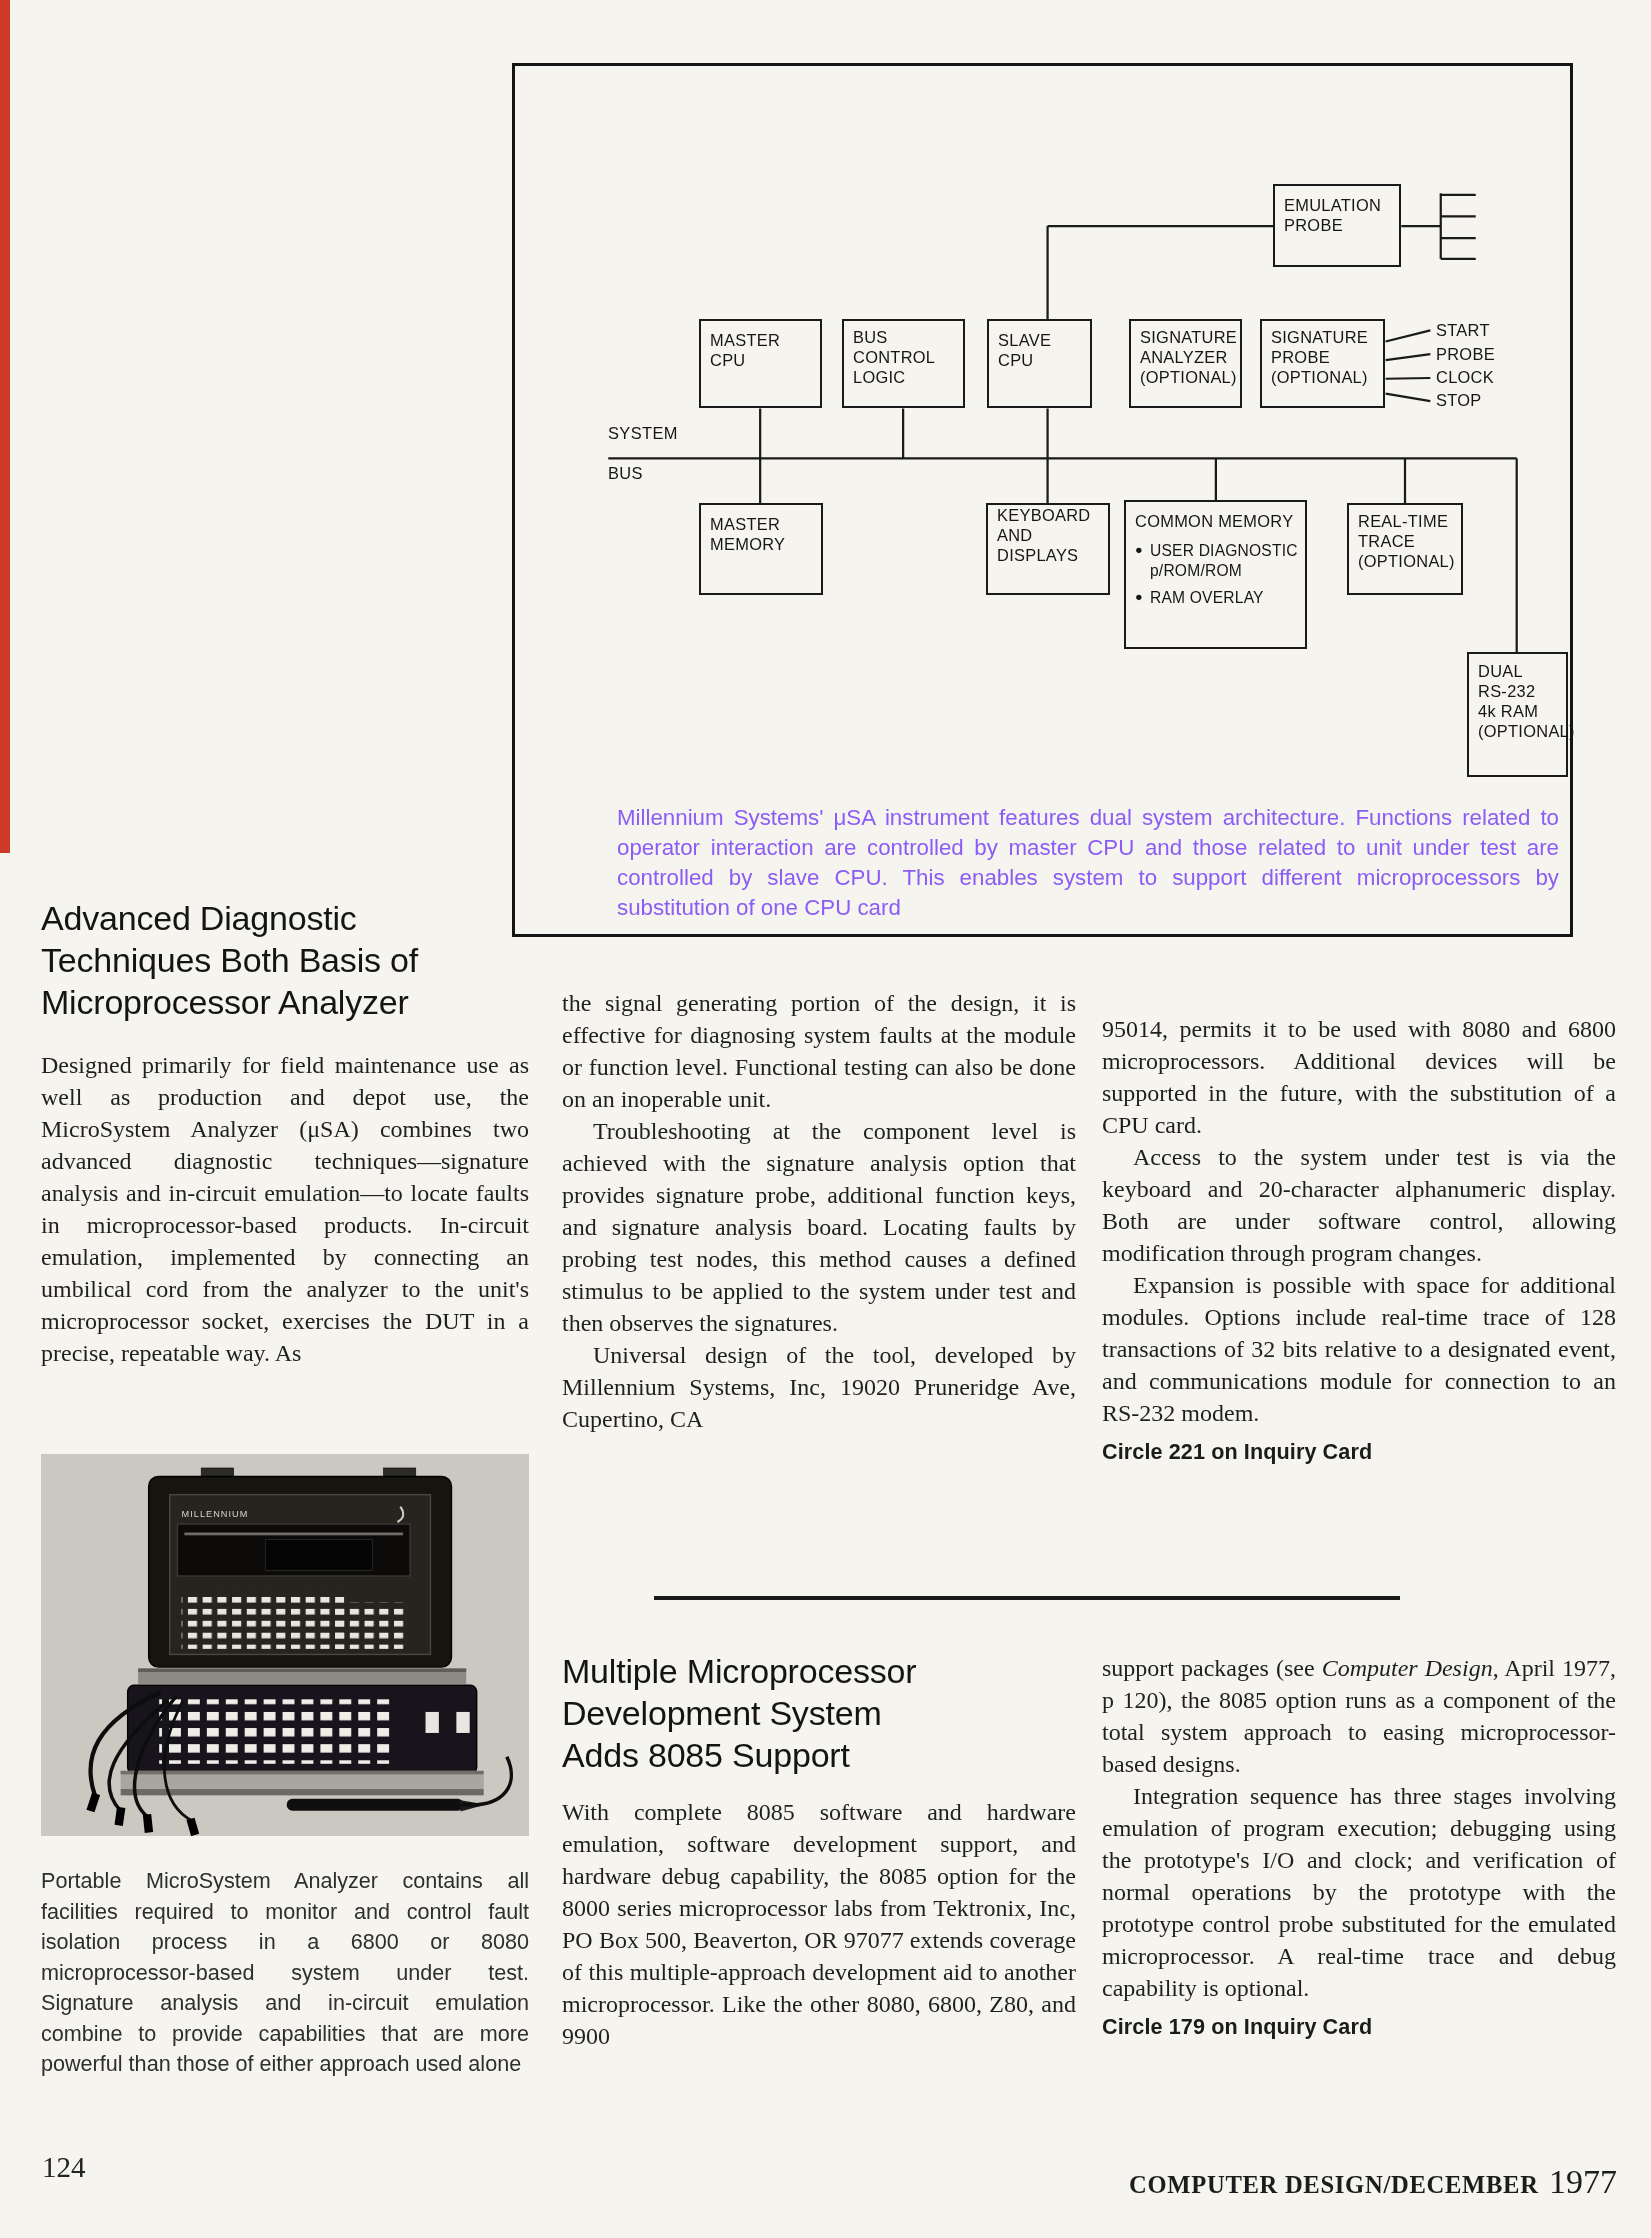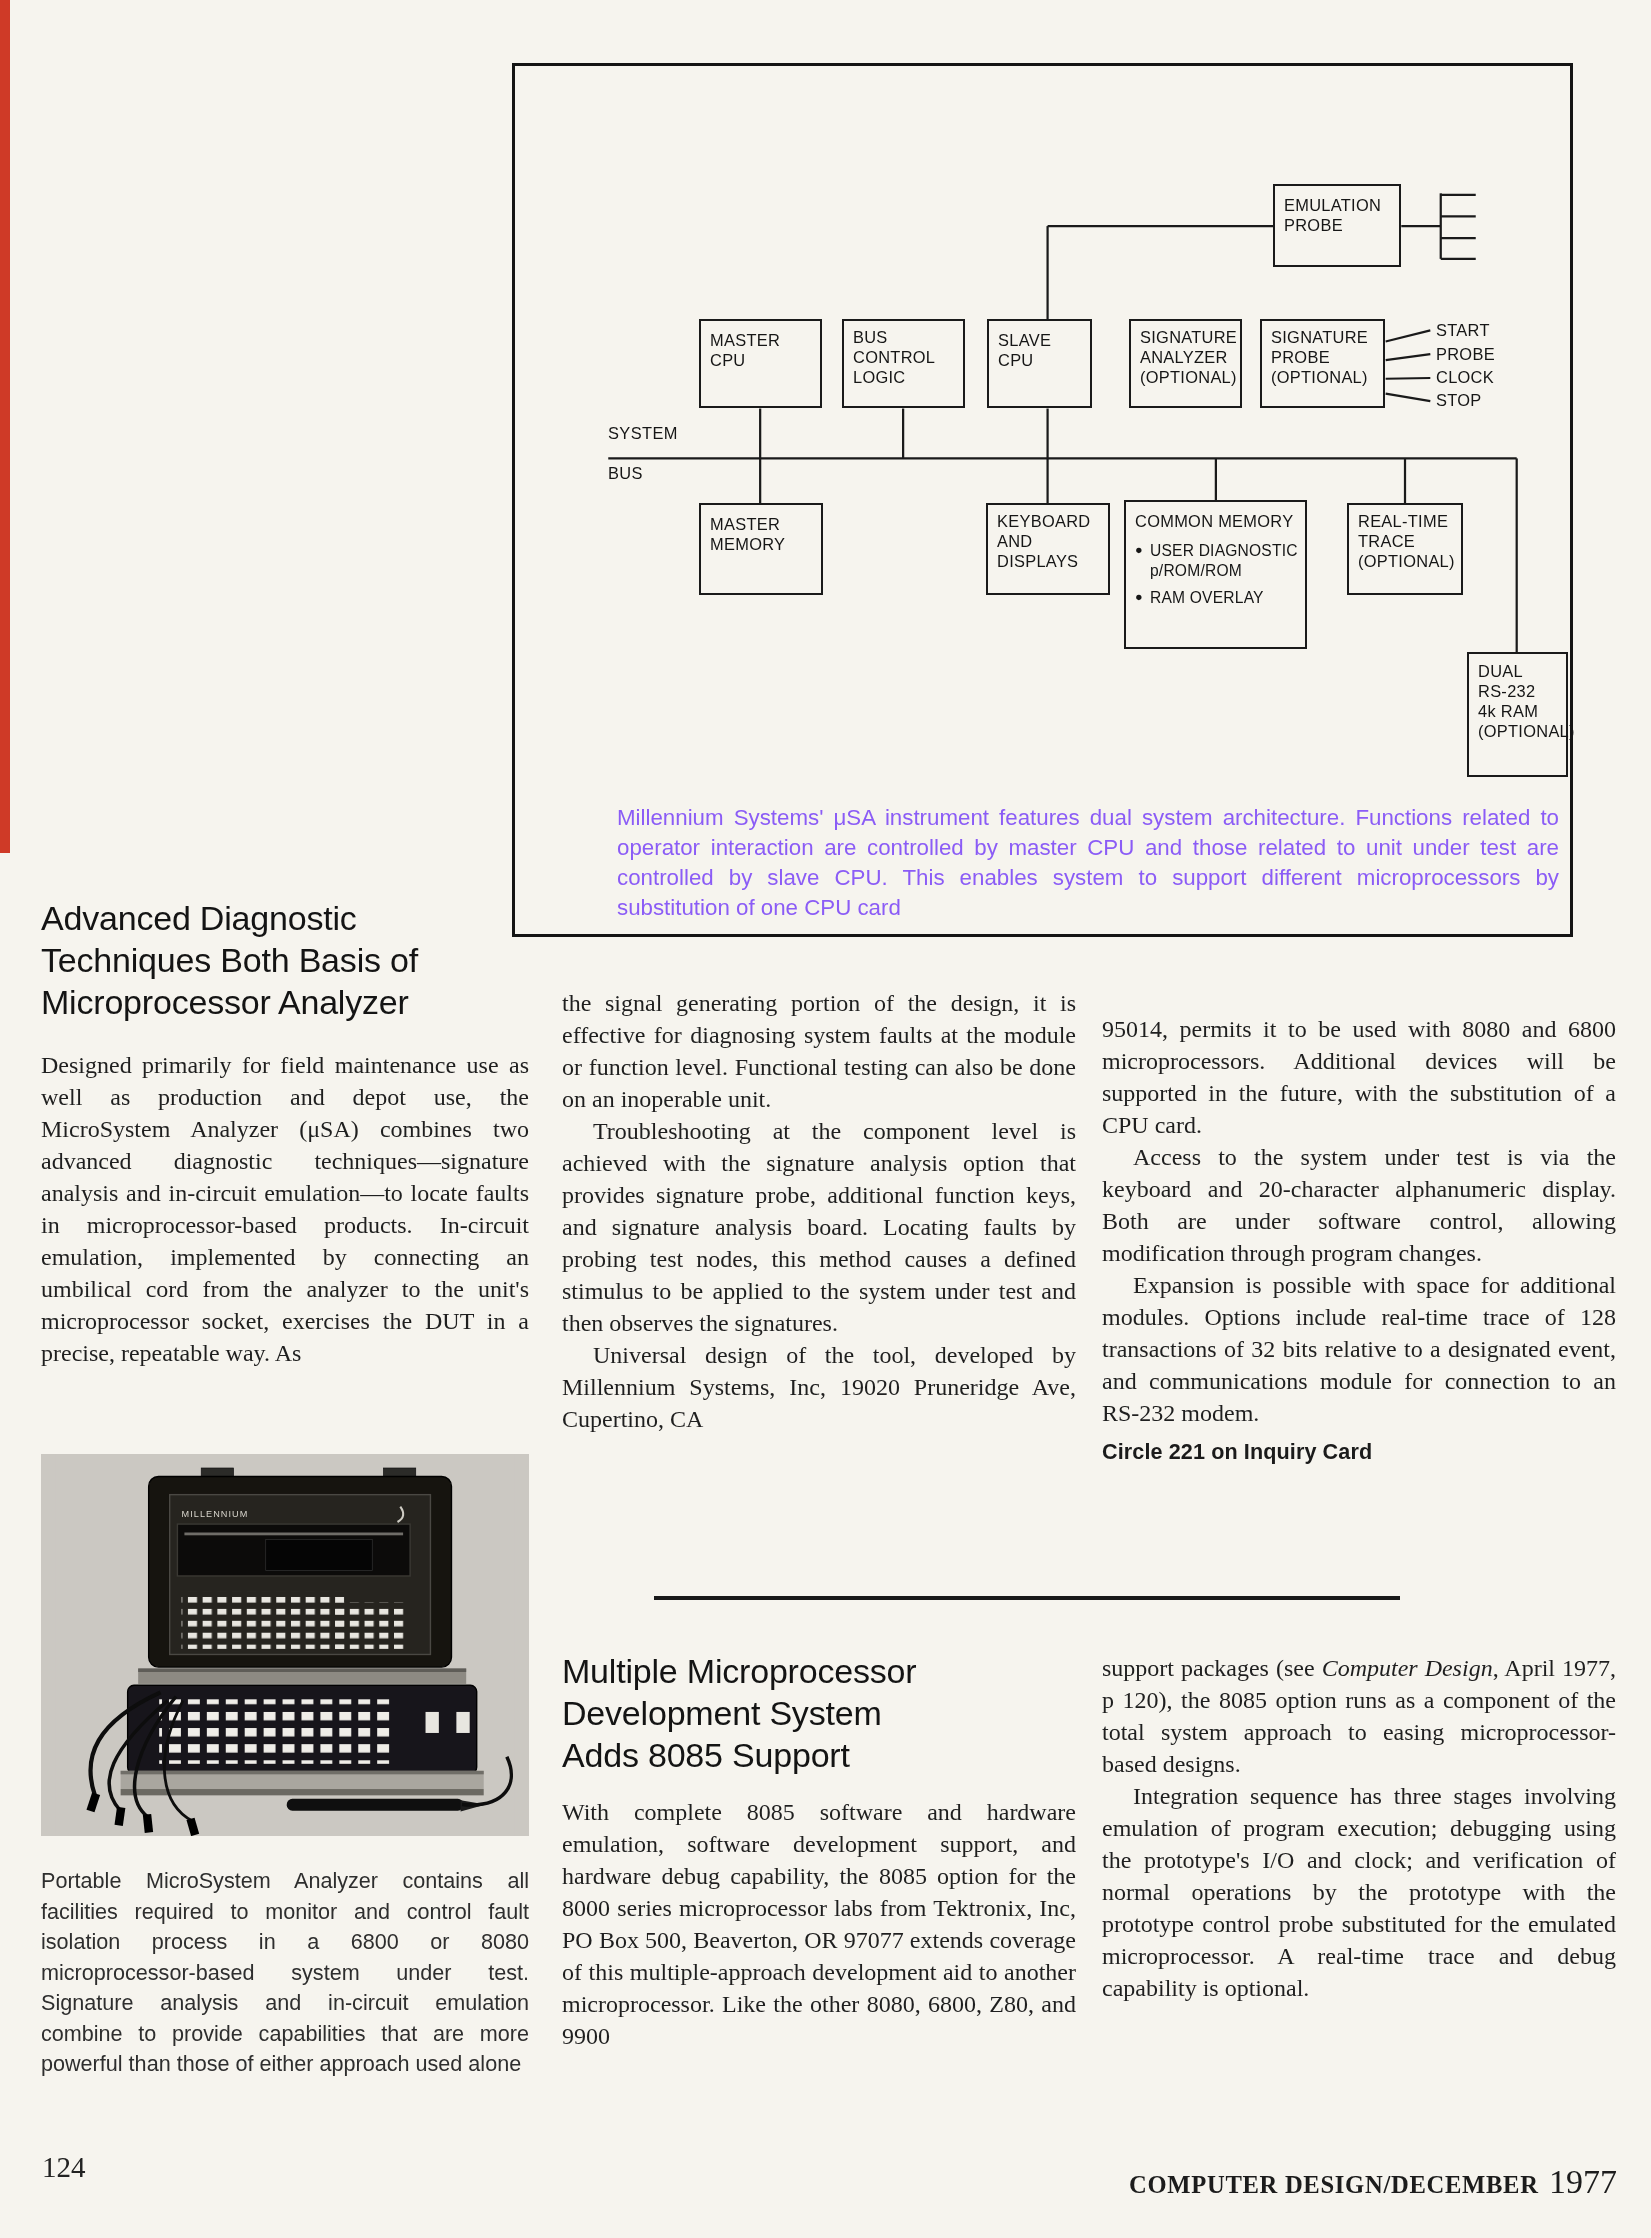--- a/index.html
+++ b/index.html
@@ -118,21 +118,21 @@
     </div>
     <div class="dbox abs" style="left:758px;top:118px;width:128px;height:83px;">
       <div class="dbox-label">EMULATION
 PROBE</div>
     </div>
     <div class="dbox abs" style="left:184px;top:437px;width:124px;height:92px;">
       <div class="dbox-label">MASTER
 MEMORY</div>
     </div>
     <div class="dbox abs" style="left:471px;top:437px;width:124px;height:92px;">
-      <div class="dbox-label" style="padding-top:6px;">KEYBOARD
+      <div class="dbox-label" style="padding-top:0;">KEYBOARD
 AND
 DISPLAYS</div>
     </div>
     <div class="dbox abs" style="left:609px;top:434px;width:183px;height:149px;">
       <div class="dbox-label">COMMON MEMORY</div>
       <div class="dbullet">
         <span class="dot">●</span>
         <span>USER DIAGNOSTIC p/ROM/ROM</span>
       </div>
       <div class="dbullet" style="padding-top:7.4px;">
@@ -250,20 +250,21 @@
     <span>Adds 8085 Support</span></h2>
   </div>
 
   <div id="col2-a2" class="abs body-col">
     <p>With complete 8085 software and hardware emulation, software development support, and hardware debug capability, the 8085 option for the 8000 series microprocessor labs from Tektronix, Inc, PO Box 500, Beaverton, OR 97077 extends coverage of this multiple-approach development aid to another microprocessor. Like the other 8080, 6800, Z80, and 9900</p>
   </div>
 
   <div id="col3-a2" class="abs body-col">
     <p><span>support packages (see </span><span class="ital">Computer Design</span><span>, April 1977, p 120), the 8085 option runs as a component of the total system approach to easing microprocessor-based designs.</span></p>
     <p class="ind">Integration sequence has three stages involving emulation of program execution; debugging using the prototype's I/O and clock; and verification of normal operations by the prototype with the prototype control probe substituted for the emulated microprocessor. A real-time trace and debug capability is optional.</p>
+    <div class="inquiry">Circle 179 on Inquiry Card</div>
   </div>
 
   <div id="page-num" class="abs">124</div>
   <div id="footer-right" class="abs">
     <span class="caps">COMPUTER DESIGN/DECEMBER</span><span class="year">1977</span>
   </div>
 
 </div>
 
 

